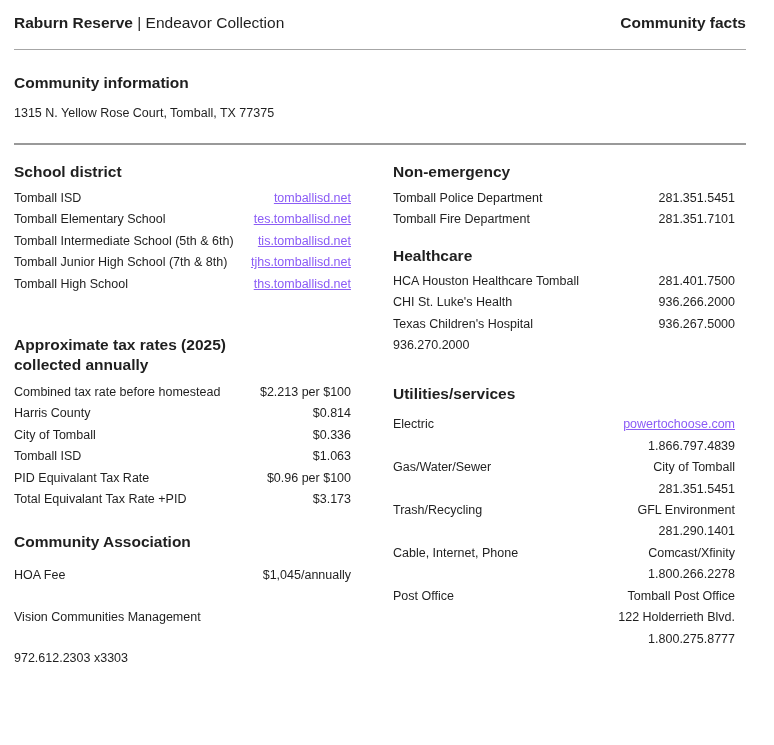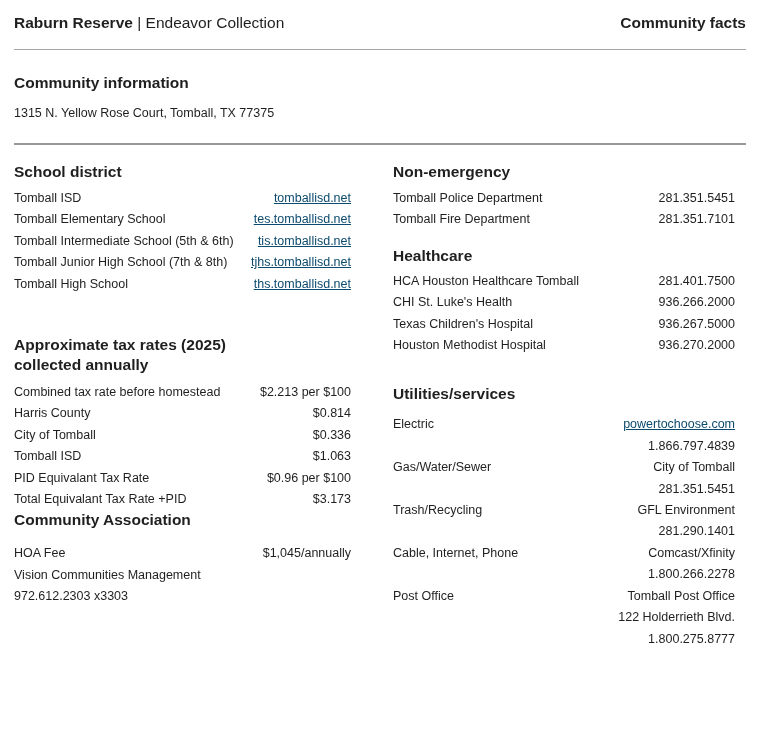--- a/index.html
+++ b/index.html
@@ -38,44 +38,44 @@
   .ci-line { font-size: 12.5px; line-height: 15px; margin-top: 13px; }
   .ci-line + .ci-line { margin-top: 12px; }
 
   
   .columns { display: flex; }
   .col-left  { width: 337px; flex: none; }
   .col-right { width: 342px; flex: none; margin-left: 42px; }
 
   .first-heading { margin-top: 17px; }
   .tax-heading { margin-top: 40px; max-width: 252px; }
-  .assoc-heading { }
+  .assoc-heading { margin-top: 22px; }
   .healthcare-heading { margin-top: 15px; }
   .utilities-heading { margin-top: 28px; }
 
   .rows { margin-top: 6px; }
   .rows-tax { margin-top: 7px; }
   .rows-assoc { margin-top: 13px; }
   .rows-health { margin-top: 5px; }
   .rows-util { margin-top: 10px; }
 
   .row {
     display: flex;
     justify-content: space-between;
     align-items: baseline;
     font-size: 12.5px;
     line-height: 21.4px;
   }
   .row .label { text-align: left; }
   .row .value { text-align: right; white-space: nowrap; }
 
-  .plain-line { font-size: 12.5px; line-height: 21.4px; }
+  .plain-line { font-size: 12.5px; line-height: 21.4px; margin-top: 20px; }
 
   a.link, .link {
-    color: #0c4a6e;
+    color: #8b5cf6;
     text-decoration: underline;
     cursor: pointer;
   }
 
   
   .u-row {
     display: flex;
     justify-content: space-between;
     align-items: flex-start;
     font-size: 12.5px;
@@ -205,21 +205,20 @@
           </div>
           <div class="row">
             <span class="label">CHI St. Luke's Health</span>
             <span class="value">936.266.2000</span>
           </div>
           <div class="row">
             <span class="label">Texas Children's Hospital</span>
             <span class="value">936.267.5000</span>
           </div>
           <div class="row">
-            <span class="label">Houston Methodist Hospital</span>
             <span class="value">936.270.2000</span>
           </div>
         </div>
       </div>
 
       <div>
         <h2 class="section-heading utilities-heading">Utilities/services</h2>
         <div class="rows rows-util">
 
           <div class="u-row">

